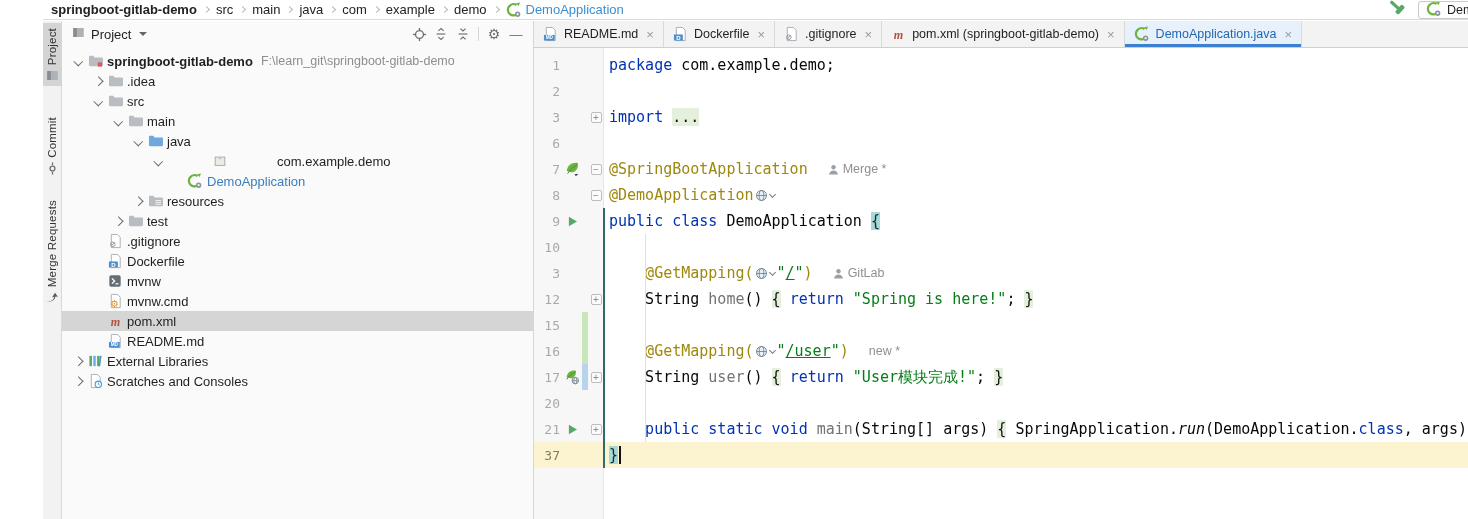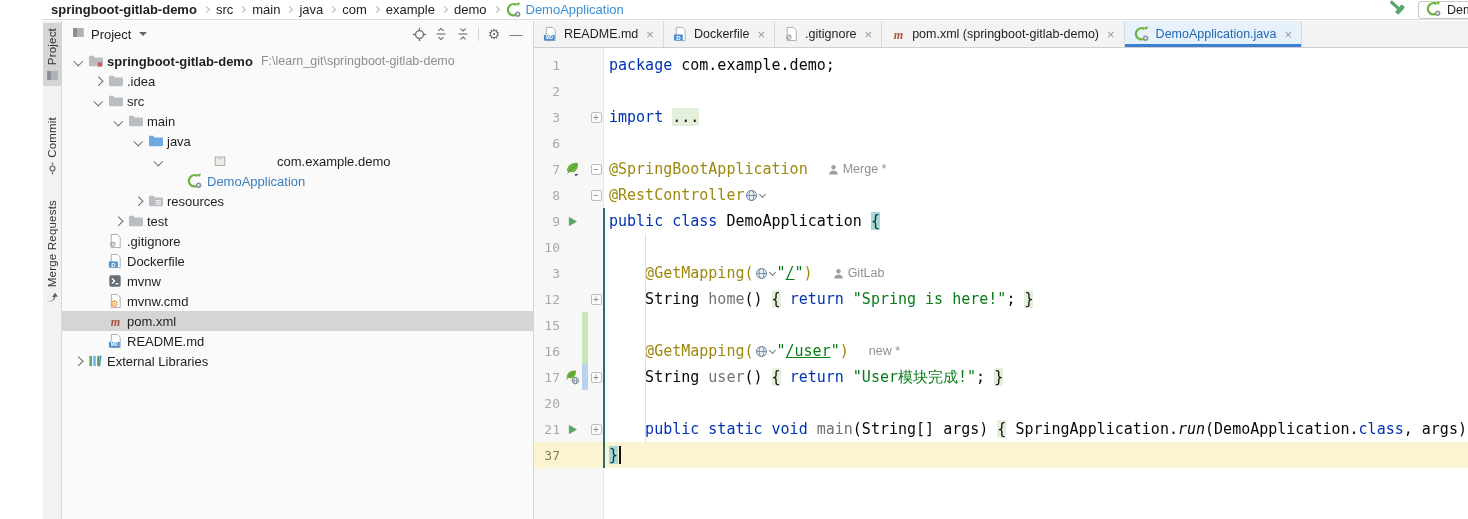--- a/index.html
+++ b/index.html
@@ -428,20 +428,33 @@
             <span class="ticon" style="display: inline-flex; align-items: center;">
               <svg width="15" height="14" viewBox="0 0 16 15">
                 <rect x="1.5" y="2" width="2.7" height="11" fill="#59a869"></rect>
                 <rect x="5.6" y="2" width="2.7" height="11" fill="#6fb0e8"></rect>
                 <rect x="9.7" y="2" width="2.7" height="11" fill="#59a869"></rect>
                 <rect x="13.2" y="2" width="1.6" height="11" fill="#4c8fce" transform="skewX(-8)"></rect>
               </svg>
             </span>
             <span class="tlabel">External Libraries</span>
           </div>
+          <div class="trow" style="padding-left: 8px;">
+            <span class="chevbox">
+              <span class="chev right"></span>
+            </span>
+            <span class="ticon" style="display: inline-flex; align-items: center;">
+              <svg width="15" height="16" viewBox="0 0 16 17">
+                <path d="M3.5 1.5h6.5l3 3v11h-9.5z" fill="#fff" stroke="#a8abb0"></path>
+                <circle cx="11" cy="12" r="3.4" fill="#fff" stroke="#4a9cd6" stroke-width="1.2"></circle>
+                <path d="M11 10v2l1.5.9" stroke="#4a9cd6" fill="none"></path>
+              </svg>
+            </span>
+            <span class="tlabel">Scratches and Consoles</span>
+          </div>
         </div>
     </div>
 
     <div id="editor-col">
       <div id="tabbar">
           <div class="tab">
             <span style="display: inline-flex; align-items: center;">
               <svg width="15" height="16" viewBox="0 0 16 17">
                 <path d="M3.5 1.5h6.5l3 3v11h-9.5z" fill="#fff" stroke="#a8abb0"></path>
                 <rect x="1" y="9.5" width="11.5" height="6" fill="#4c8fce"></rect>
@@ -548,21 +561,21 @@
                       <path d="M1 10.6c.5-2.7 2.3-4.1 4.5-4.1s4 1.4 4.5 4.1z" fill="#9aa0a6"></path>
                     </svg></span><span>Merge *</span></span></span>
             </div>
             <div class="crow">
               <span class="cell-num">8</span>
               <span class="cell-ic"></span>
               <span class="cell-vcs"></span>
               <span class="cell-fold">
                 <span class="foldbox">−</span>
               </span>
-              <span class="cell-code"><span class="tok ann">@RestController</span><span class="globe-wrap"><span style="display: inline-flex; align-items: center;"><svg width="13" height="13" viewBox="0 0 13 13">
+              <span class="cell-code"><span class="tok ann">@DemoApplication</span><span class="globe-wrap"><span style="display: inline-flex; align-items: center;"><svg width="13" height="13" viewBox="0 0 13 13">
                       <circle cx="6.5" cy="6.5" r="5" fill="#eaf1f6" stroke="#72879a"></circle>
                       <ellipse cx="6.5" cy="6.5" rx="2.3" ry="5" fill="none" stroke="#72879a" stroke-width=".9"></ellipse>
                       <line x1="1.5" y1="6.5" x2="11.5" y2="6.5" stroke="#72879a" stroke-width=".9"></line>
                     </svg></span><span class="globe-chev"></span></span></span>
             </div>
             <div class="crow">
               <span class="cell-num">9</span>
               <span class="cell-ic">
                 <span style="display: inline-flex; align-items: center;">
                   <svg width="13" height="13" viewBox="0 0 16 16">

